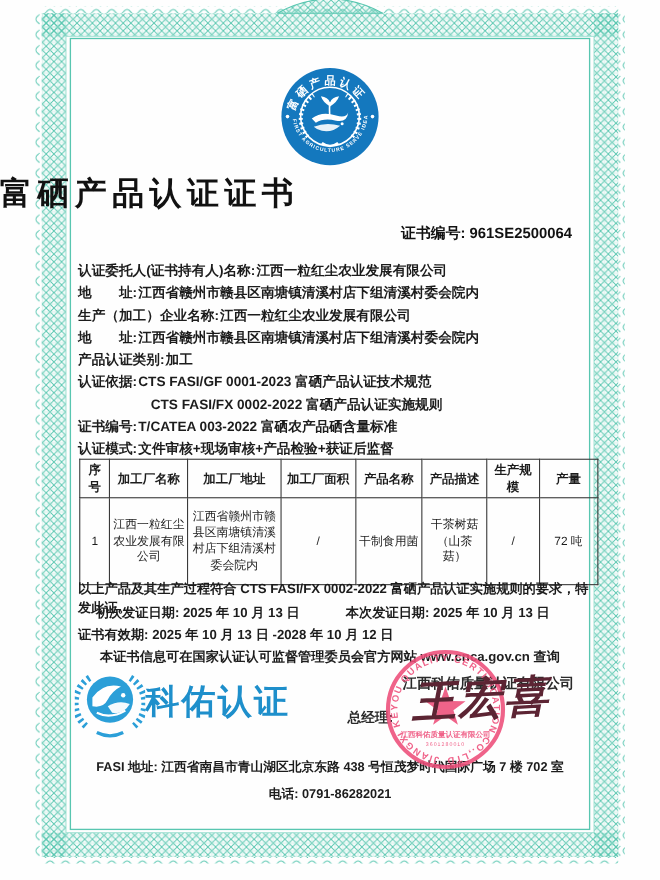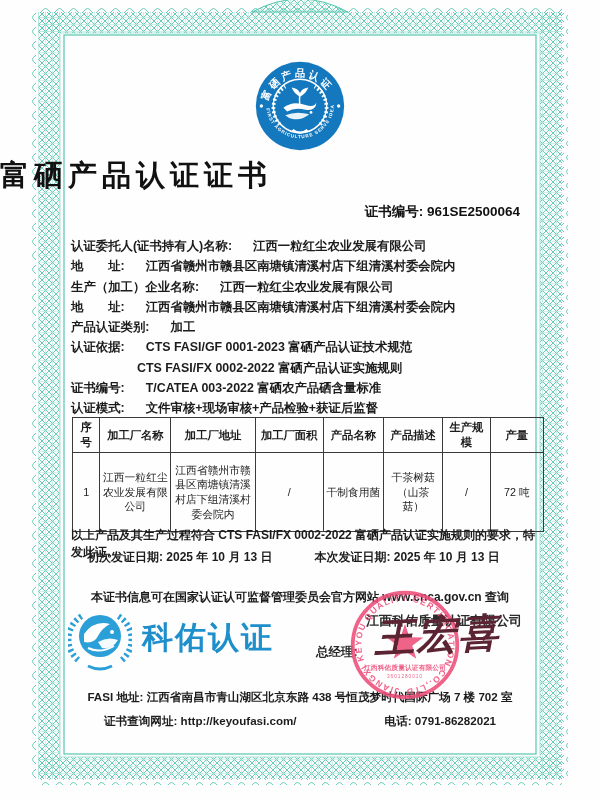--- a/index.html
+++ b/index.html
@@ -14,21 +14,21 @@
   .cert-logo{position:absolute;left:254px;top:60px;width:92px;height:92px;}
   .cert-title{
     position:absolute;top:156px;left:0;width:600px;
     font-size:29px;font-weight:bold;letter-spacing:5px;color:#111;
   }
   .cert-no{
     position:absolute;top:203px;right:80px;font-size:13.5px;font-weight:bold;color:#111;
   }
   .fields{position:absolute;left:71px;top:236px;width:466px;font-size:12.4px;font-weight:bold;}
   .field-line{line-height:20.3px;white-space:nowrap;}
-  .field-line .lbl{margin-right:21px;}
+  .field-line .lbl{margin-right:1px;}
   .field-line.indent{padding-left:66px;}
 
   table.scope{
     position:absolute;left:72px;top:417px;width:472px;border-collapse:collapse;
     table-layout:fixed;font-size:10.8px;color:#1c1c1c;
   }
   table.scope th,table.scope td{
     border:1px solid #3a3a3a;text-align:center;vertical-align:middle;
     padding:2px 2px;word-break:break-all;
   }
@@ -36,21 +36,21 @@
   table.scope td{height:74px;line-height:1.35;}
 
   .statement{position:absolute;left:71px;top:527px;width:470px;font-size:12px;font-weight:600;}
   .dates-row1{position:absolute;left:71px;top:549px;font-size:12px;font-weight:600;display:flex;gap:42px;margin-left:16px;}
   .dates-row2{position:absolute;left:71px;top:569px;font-size:12px;font-weight:600;}
   .query-note{position:absolute;left:0;top:589px;width:600px;text-align:center;font-size:12px;font-weight:600;}
 
   .issuer-row{position:absolute;left:64px;top:600px;width:472px;height:92px;}
   .keyou-logo{position:absolute;left:4px;top:2px;display:flex;align-items:center;}
   .keyou-emblem{width:64px;height:72px;}
-  .keyou-text{margin-left:10px;}
+  .keyou-text{}
   .keyou-cn{font-size:31px;font-weight:bold;color:#1e8fcb;letter-spacing:2px;line-height:1.05;}
   .keyou-en{font-size:9.5px;font-weight:bold;color:#1e8fcb;letter-spacing:3.2px;margin-top:2px;}
 
   .seal-area{position:absolute;right:0;top:0;width:250px;height:92px;}
   .issuer-company{position:absolute;right:14px;top:12px;font-size:13px;font-weight:600;color:#2a2a2a;z-index:1;}
   .manager-line{position:absolute;left:30px;top:44px;font-size:12.5px;font-weight:600;color:#2a2a2a;z-index:1;text-align:center;}
   .seal-svg{position:absolute;left:62px;top:-12px;width:114px;height:114px;z-index:2;opacity:.88;}
   .signature{
     position:absolute;left:88px;top:8px;z-index:3;
     font-family:"Liberation Serif",serif;font-style:italic;font-weight:bold;
@@ -178,20 +178,21 @@
         </tr>
       </tbody>
     </table>
 
     <div class="statement">以上产品及其生产过程符合 CTS FASI/FX 0002-2022 富硒产品认证实施规则的要求，特发此证。</div>
 
     <div class="dates-row1">
       <span>初次发证日期: 2025 年 10 月 13 日</span>
       <span>本次发证日期: 2025 年 10 月 13 日</span>
     </div>
+    <div class="dates-row2">证书有效期: 2025 年 10 月 13 日 -2028 年 10 月 12 日</div>
 
     <div class="query-note">本证书信息可在国家认证认可监督管理委员会官方网站 www.cnca.gov.cn 查询</div>
 
     <div class="issuer-row">
       <div class="keyou-logo">
         <svg class="keyou-emblem" viewBox="0 0 64 72">
           <path d="M10 58 A27 27 0 0 1 14 14" fill="none" stroke="#2b9fd8" stroke-width="6" stroke-dasharray="2.4 3"></path>
           <path d="M54 58 A27 27 0 0 0 50 14" fill="none" stroke="#2b9fd8" stroke-width="6" stroke-dasharray="2.4 3"></path>
           <path d="M20 64 Q32 70 44 64" fill="none" stroke="#2b9fd8" stroke-width="3"></path>
           <circle cx="32" cy="34" r="21" fill="#2b9fd8"></circle>
@@ -219,18 +220,17 @@
           <polygon fill="#ee4e7a" points="60,38 64.7,51.8 79.2,52 67.6,60.7 71.9,74.6 60,66.2 48.1,74.6 52.4,60.7 40.8,52 55.3,51.8"></polygon>
           <text x="60" y="86" text-anchor="middle" font-size="7.2" font-weight="bold" fill="#ee4e7a">江西科佑质量认证有限公司</text>
           <text x="60" y="95" text-anchor="middle" font-size="5" fill="#ee4e7a" letter-spacing="1">3601280010</text>
         </svg>
         <div class="signature">王宏喜</div>
       </div>
     </div>
 
     <div class="fasi-line">FASI 地址: 江西省南昌市青山湖区北京东路 438 号恒茂梦时代国际广场 7 楼 702 室</div>
     <div class="footer-line">
-      <span>证书查询网址: http://keyoufasi.com/</span>
       <span>电话: 0791-86282021</span>
     </div>
 
   </div>
 </div>
 
 </body></html>

